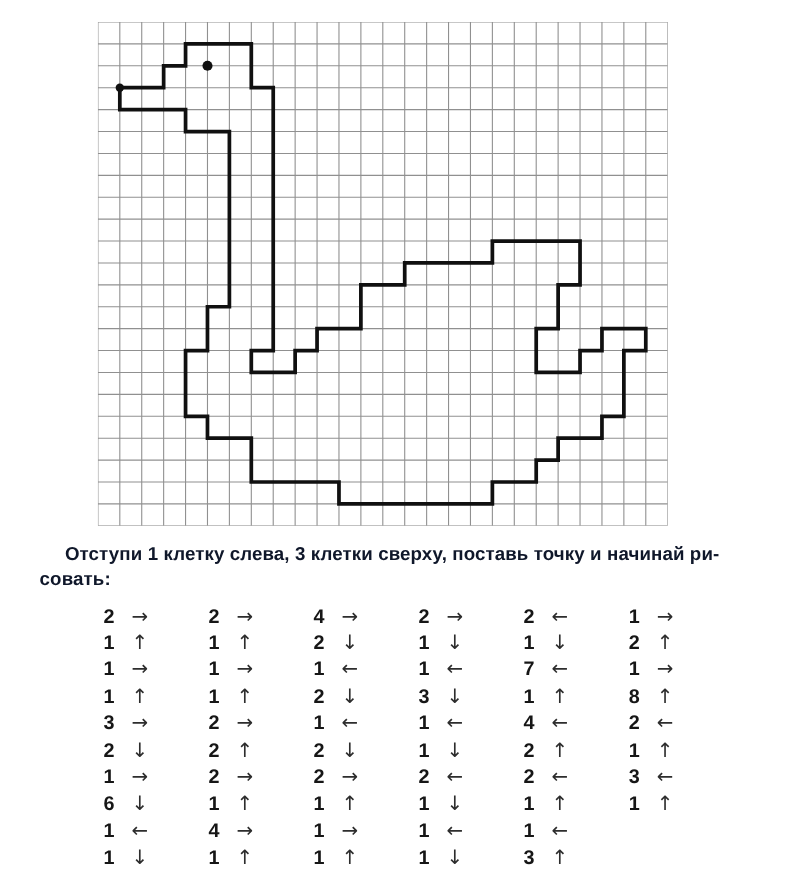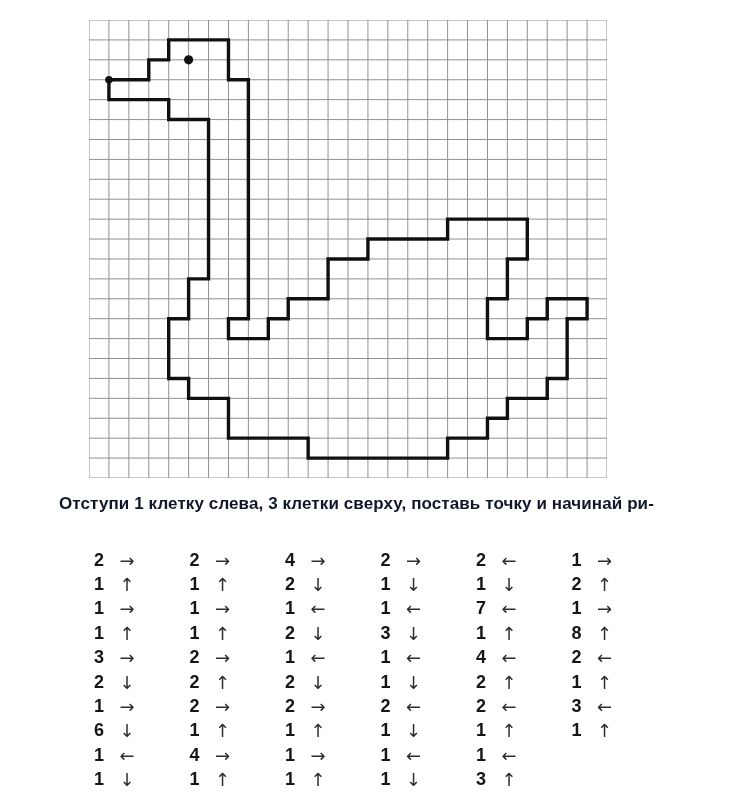--- a/index.html
+++ b/index.html
@@ -95,20 +95,21 @@
         <line x1="0" y1="440" x2="520" y2="440" stroke="#909090" stroke-width="1"></line>
         <line x1="0" y1="460" x2="520" y2="460" stroke="#909090" stroke-width="1"></line>
         <path d="M 20 60 L 60 60 L 60 40 L 80 40 L 80 20 L 140 20 L 140 60 L 160 60 L 160 300 L 140 300 L 140 320 L 180 320 L 180 300 L 200 300 L 200 280 L 240 280 L 240 240 L 280 240 L 280 220 L 360 220 L 360 200 L 440 200 L 440 240 L 420 240 L 420 280 L 400 280 L 400 320 L 440 320 L 440 300 L 460 300 L 460 280 L 500 280 L 500 300 L 480 300 L 480 360 L 460 360 L 460 380 L 420 380 L 420 400 L 400 400 L 400 420 L 360 420 L 360 440 L 220 440 L 220 420 L 140 420 L 140 380 L 100 380 L 100 360 L 80 360 L 80 300 L 100 300 L 100 260 L 120 260 L 120 100 L 80 100 L 80 80 L 20 80 L 20 60 Z" fill="none" stroke="#101010" stroke-width="3.4" stroke-linejoin="miter" stroke-linecap="square"></path>
         <circle cx="20" cy="60" r="3.8" fill="#101010"></circle>
         <circle cx="100" cy="40" r="4.6" fill="#101010"></circle>
       </svg>
   </div>
 
   <div class="instruction">
     <div class="l1">Отступи 1 клетку слева, 3 клетки сверху, поставь точку и начинай ри-</div>
+    <div class="l2">совать:</div>
   </div>
 
   <div class="dict">
       <div class="dict-col" style="left: 68px;">
         <div class="dict-row">
           <span class="dict-num">2</span>
           <span class="dict-arrow">→</span>
         </div>
         <div class="dict-row">
           <span class="dict-num">1</span>

